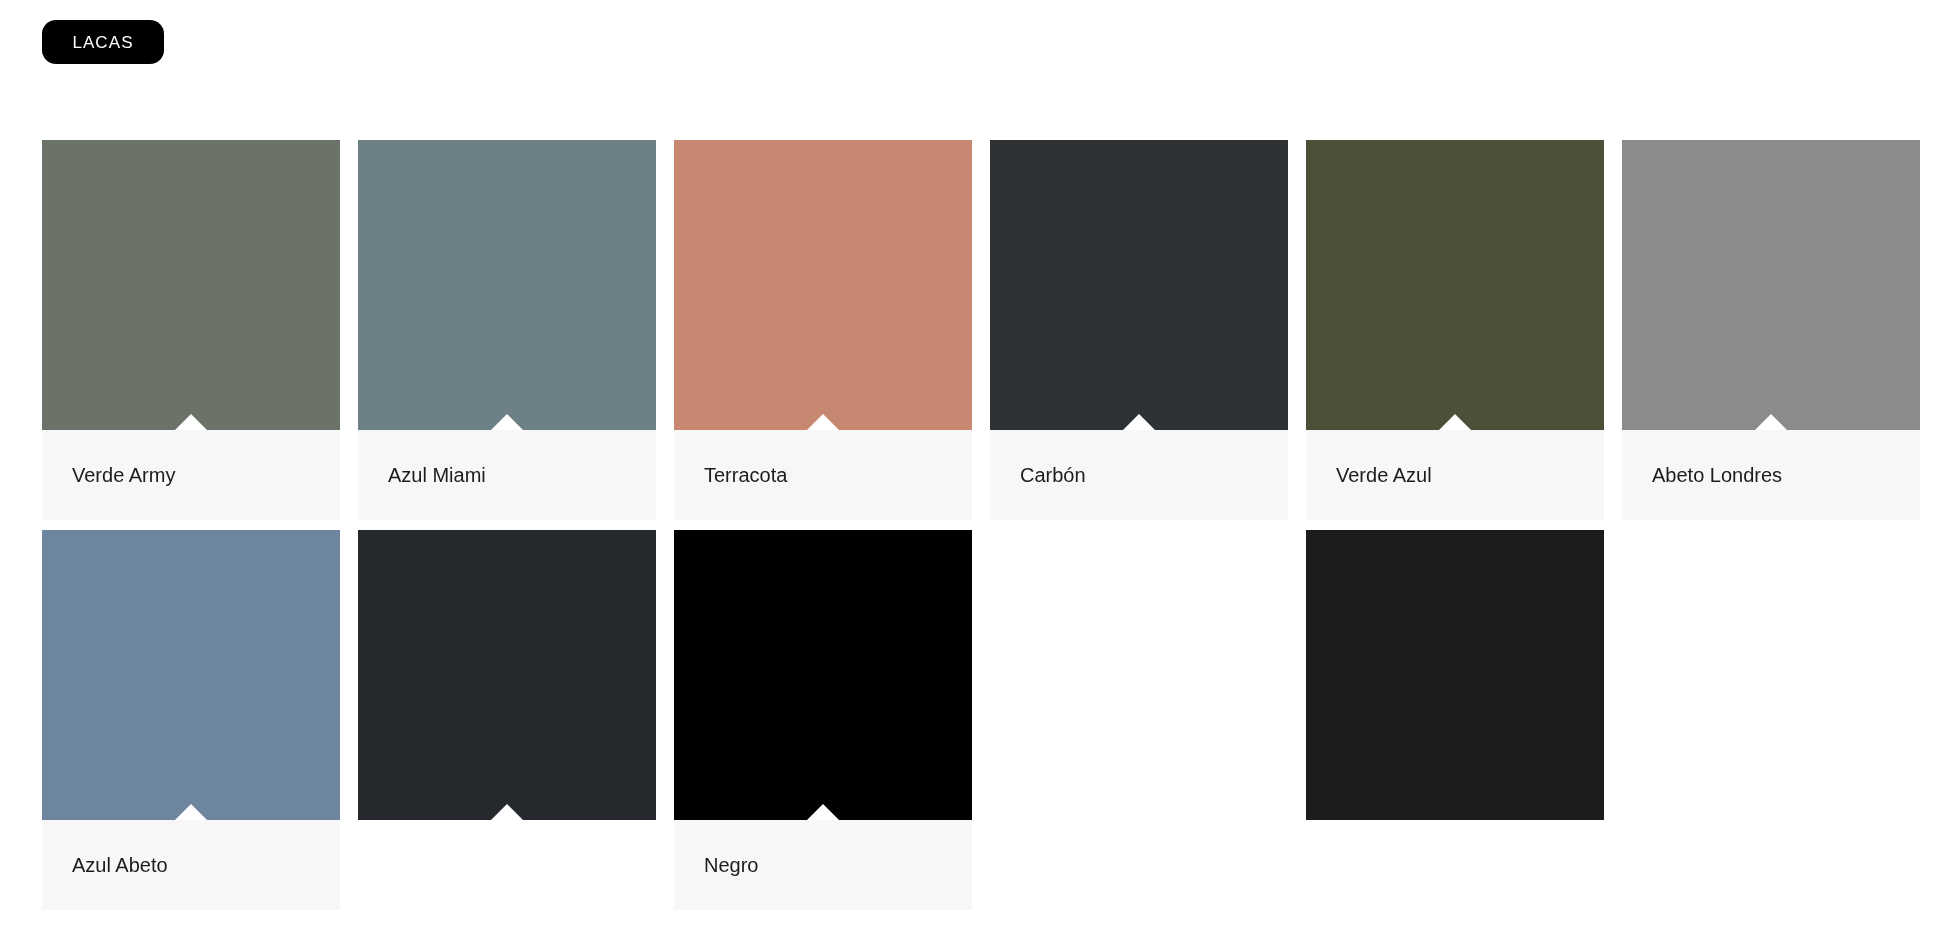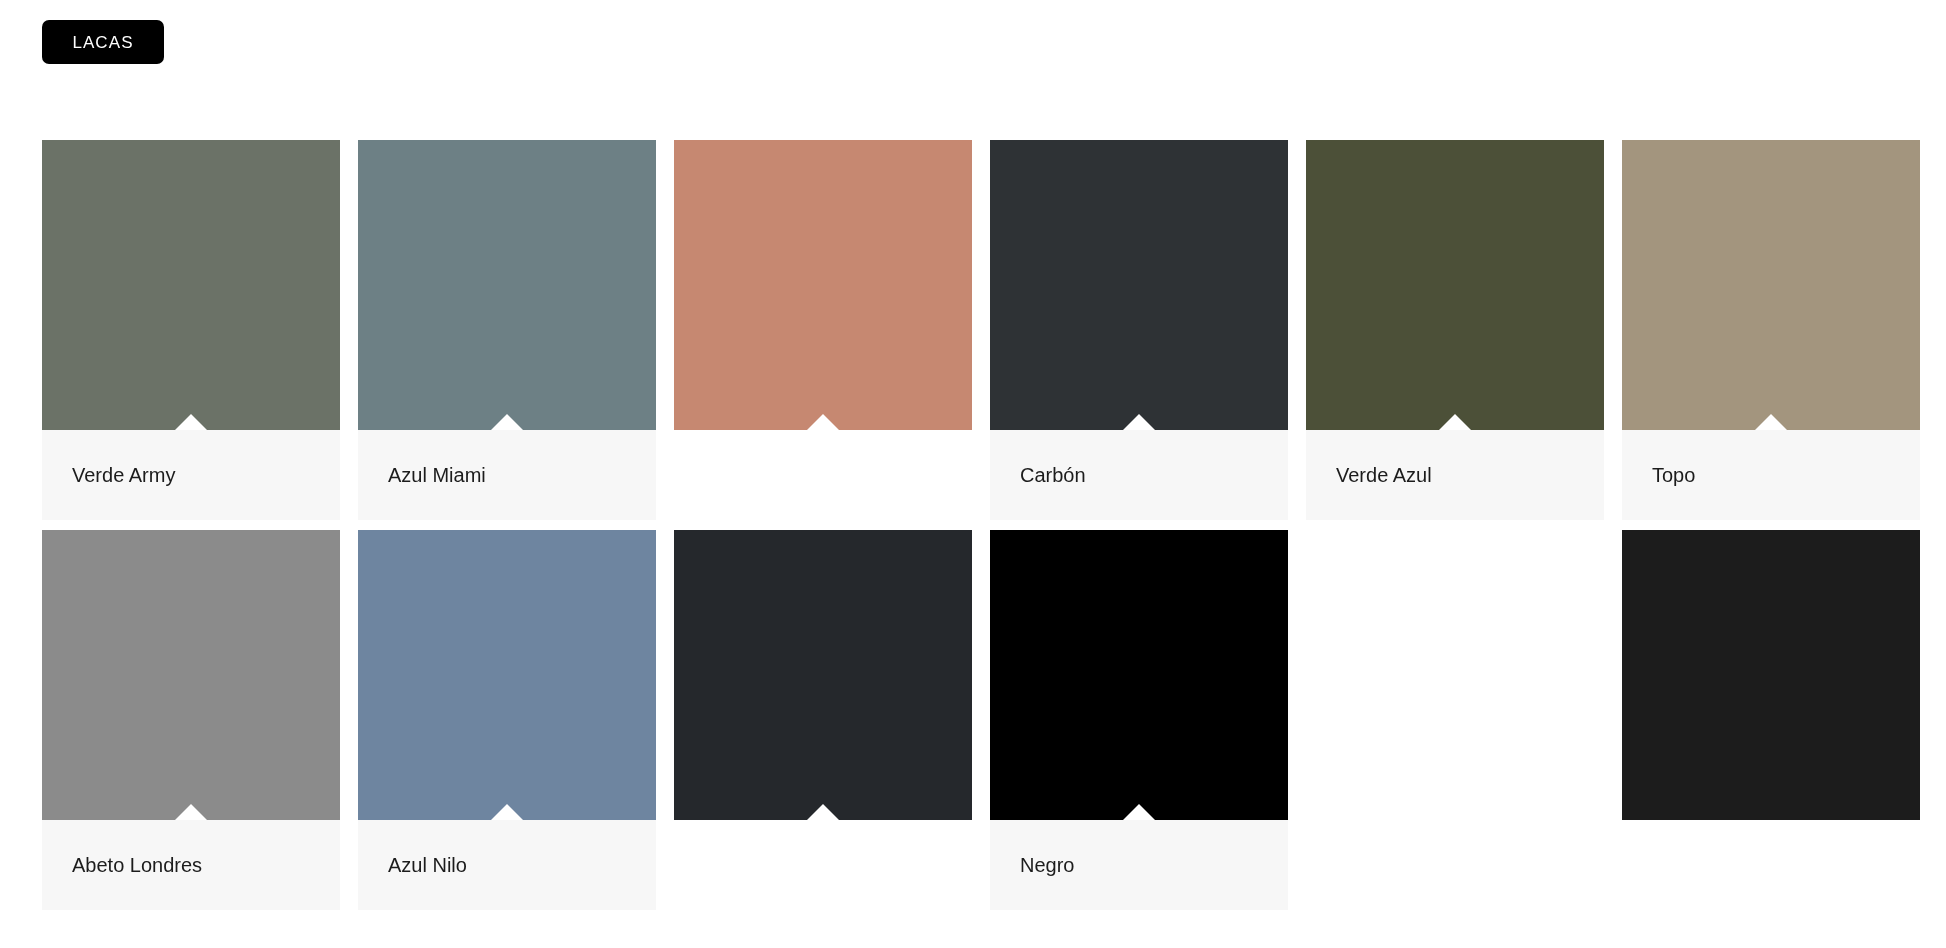--- a/index.html
+++ b/index.html
@@ -25,21 +25,21 @@
     padding: 20px 0 0 42px;
   }
 
   .brand-button {
     display: inline-flex;
     align-items: center;
     justify-content: center;
     background: #000000;
     color: #ffffff;
     border: none;
-    border-radius: 7px;
+    border-radius: 14px;
     height: 44px;
     min-width: 122px;
     padding: 0 22px;
     font-family: "Liberation Sans", sans-serif;
     font-size: 17px;
     letter-spacing: 1.1px;
     line-height: 1;
     cursor: pointer;
   }
 
@@ -127,59 +127,54 @@
           <span class="notch"></span>
         </div>
         <div class="swatch-label-strip">
           <span class="swatch-label">Azul Miami</span>
         </div>
       </div>
       <div class="swatch-card">
         <div class="swatch-color" style="background: rgb(198, 136, 113);">
           <span class="notch"></span>
         </div>
+        <div class="swatch-label-strip">
+          <span class="swatch-label">Terracota</span>
+        </div>
       </div>
       <div class="swatch-card">
         <div class="swatch-color" style="background: rgb(46, 50, 53);">
           <span class="notch"></span>
         </div>
         <div class="swatch-label-strip">
           <span class="swatch-label">Carbón</span>
         </div>
       </div>
       <div class="swatch-card">
         <div class="swatch-color" style="background: rgb(76, 80, 56);">
           <span class="notch"></span>
         </div>
         <div class="swatch-label-strip">
           <span class="swatch-label">Verde Azul</span>
         </div>
       </div>
       <div class="swatch-card">
-        <div class="swatch-color" style="background: rgb(163, 149, 126);">
-          <span class="notch"></span>
-        </div>
-        <div class="swatch-label-strip">
-          <span class="swatch-label">Topo</span>
-        </div>
-      </div>
-      <div class="swatch-card">
         <div class="swatch-color" style="background: rgb(139, 139, 139);">
           <span class="notch"></span>
         </div>
         <div class="swatch-label-strip">
           <span class="swatch-label">Abeto Londres</span>
         </div>
       </div>
       <div class="swatch-card">
         <div class="swatch-color" style="background: rgb(110, 133, 160);">
           <span class="notch"></span>
         </div>
         <div class="swatch-label-strip">
-          <span class="swatch-label">Azul Nilo</span>
+          <span class="swatch-label">Azul Abeto</span>
         </div>
       </div>
       <div class="swatch-card">
         <div class="swatch-color" style="background: rgb(37, 40, 44);">
           <span class="notch"></span>
         </div>
       </div>
       <div class="swatch-card">
         <div class="swatch-color" style="background: rgb(0, 0, 0);">
           <span class="notch"></span>

